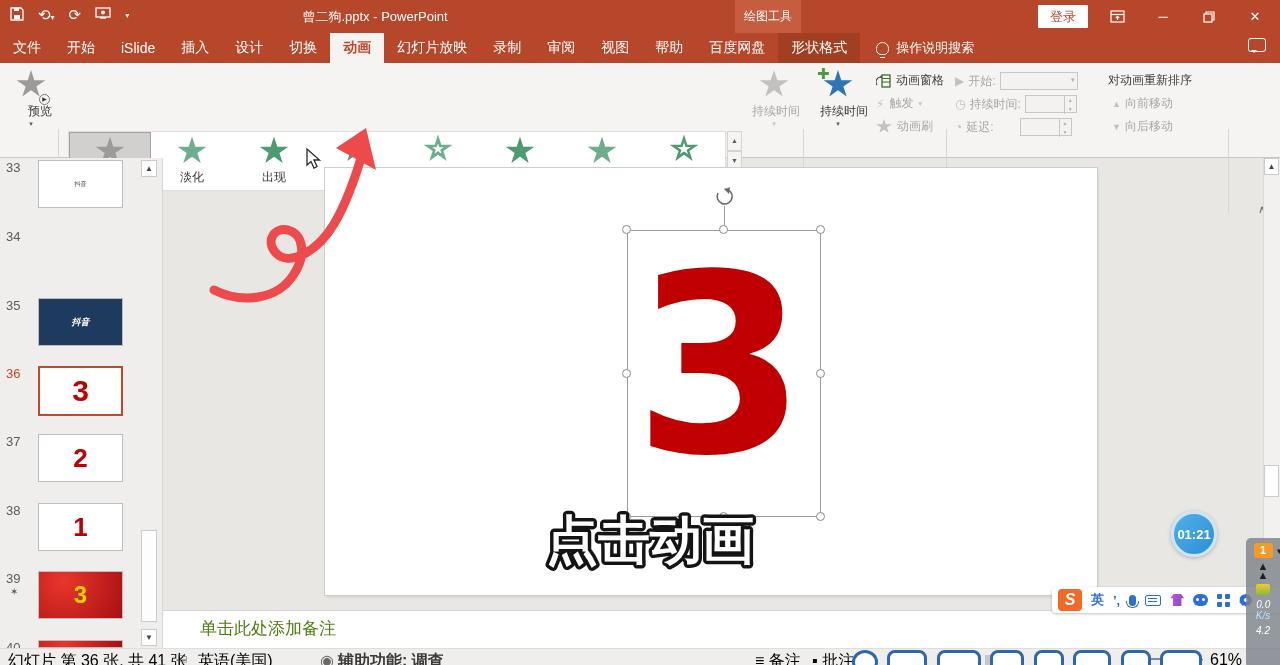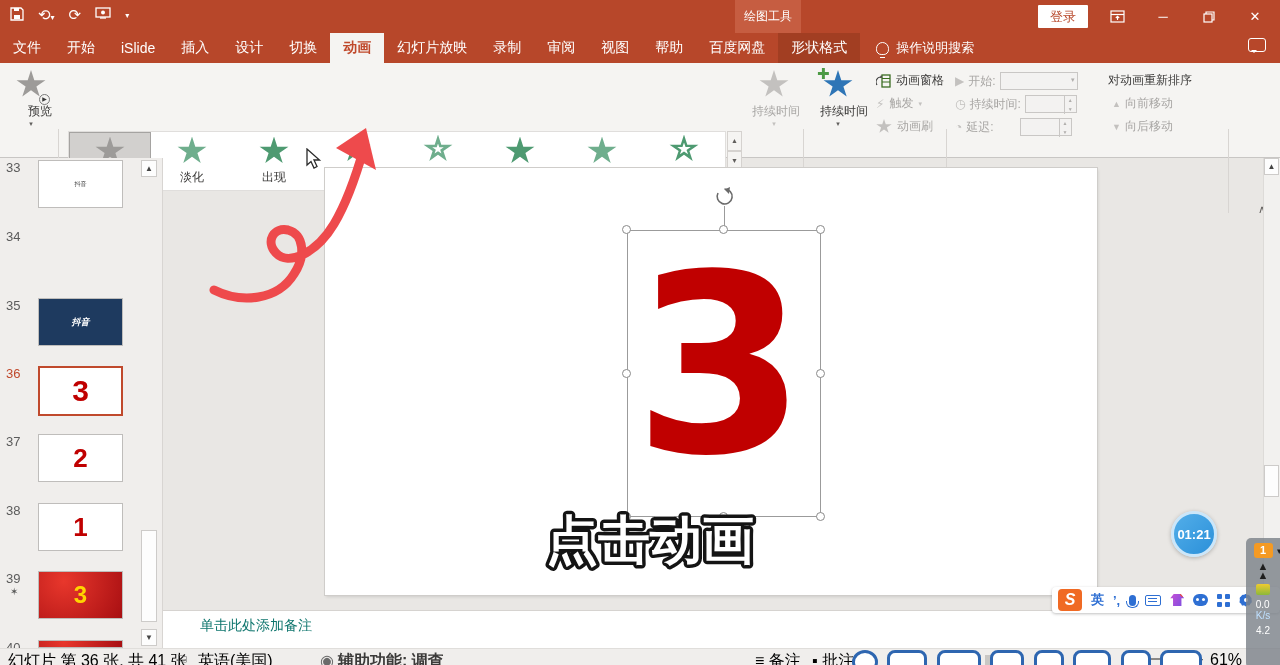--- a/index.html
+++ b/index.html
@@ -78,21 +78,21 @@
   .canvas-slide { left:325px; top:168px; width:772px; height:427px; background:#fff; box-shadow:0 0 0 1px #CFCDCA, 1px 2px 3px rgba(0,0,0,.12); }
   .sel-rect { left:627px; top:230px; width:194px; height:287px; border:1px solid #9B9B9B; }
   .handle { width:9px; height:9px; border:1px solid #8A8A8A; background:#fff; border-radius:50%; }
   .rot-stem { left:724px; top:206px; width:1px; height:20px; background:#9B9B9B; }
   .big-number { left:620px; top:240px; width:200px; height:260px; color:#C00000; font-size:248px; font-weight:800;
                 line-height:250px; text-align:center; font-family:"DejaVu Sans","Liberation Sans",sans-serif; }
   .canvas-scroll { left:1263px; top:158px; width:17px; height:452px; background:#F2F1EF; border-left:1px solid #DDDBD8; }
 
   
   .notesbar { left:163px; top:610px; width:1117px; height:38px; background:#fff; border-top:1px solid #D6D3D0; }
-  .notes-ph { left:200px; top:617px; font-size:14px; color:#0f766e; }
+  .notes-ph { left:200px; top:617px; font-size:17px; color:#4d7c0f; }
   .statusbar { left:0; top:648px; width:1280px; height:17px; background:#F0EEEC; border-top:1px solid #E0DEDB; font-size:12px; color:#514F4D; }
   .status-item { top:651px; white-space:nowrap; }
 
   
   .red-note { pointer-events:none; }
   .timer { left:1171px; top:511px; width:46px; height:46px; border-radius:50%; background:linear-gradient(135deg,#53AEE9,#2B90D9);
            border:3px solid #CBE6F9; color:#fff; font-size:13px; font-weight:bold; display:flex; align-items:center; justify-content:center;
            box-shadow:0 1px 4px rgba(0,0,0,.25); }
   .ime-bar { left:1052px; top:587px; width:228px; height:26px; background:#fff; border-radius:4px; box-shadow:0 1px 3px rgba(0,0,0,.25);
              display:flex; align-items:center; gap:9px; padding:0 6px; }
@@ -112,21 +112,21 @@
                  box-shadow:8px 0 0 #2E6FD3, 0 8px 0 #2E6FD3, 8px 8px 0 #2E6FD3; }
   .gear { display:inline-block; width:13px; height:13px; background:#2E6FD3; border-radius:50%; position:relative; clip-path:polygon(50% 0,63% 10%,80% 5%,85% 22%,100% 30%,95% 50%,100% 70%,85% 78%,80% 95%,63% 90%,50% 100%,37% 90%,20% 95%,15% 78%,0 70%,5% 50%,0 30%,15% 22%,20% 5%,37% 10%); }
   .gear:after { content:""; position:absolute; left:4.5px; top:4.5px; width:4px; height:4px; background:#fff; border-radius:50%; }
   .netwidget { left:1246px; top:538px; width:34px; height:130px; background:rgba(125,131,138,.82); border-radius:5px 0 0 5px;
                display:flex; flex-direction:column; align-items:center; padding-top:5px; gap:4px; }
   .badge1 { width:19px; height:15px; background:#F59A23; border-radius:3px; color:#fff; font-size:11px; font-weight:bold;
             text-align:center; line-height:15px; position:relative; }
   .badge1:after { content:"▾"; position:absolute; right:-9px; top:1px; color:#1a1a1a; font-size:9px; }
   .upicon { color:#1e1e1e; font-size:11px; line-height:9px; text-align:center; }
   .folder16 { width:14px; height:11px; background:linear-gradient(#EFCB2E,#8CB83A); border-radius:2px; }
-  .netstat { font-size:10px; color:#fff; text-align:left; line-height:11px; }
+  .netstat { font-size:10px; color:#fff; text-align:right; line-height:11px;font-style:italic; }
   .netstat .unit { color:#BFE0FF; font-size:10px; }
   .wm { pointer-events:none; }
   .wm span { display:inline-block; border:3px solid #2E66B0; background:#fff; border-radius:8px; height:24px; vertical-align:top; }
   .viewbtn-ph { width:11px; height:10px; background:#C9C7C4; display:inline-block; margin-right:4px; }
 </style>
 </head>
 <body>
 
 <div class="root">
 
@@ -143,20 +143,21 @@
       <span style="font-size:15px;">⟳</span>
       <span>
         <svg width="16" height="13" viewBox="0 0 16 13">
             <rect x="1" y="1" width="14" height="9" fill="none" stroke="#fff" stroke-width="1.3"></rect>
             <path d="M5 11l6 0" stroke="#fff" stroke-width="1.3"></path>
             <circle cx="8" cy="5.5" r="2" fill="#fff"></circle>
           </svg>
       </span>
       <span style="font-size:8px;">▾</span>
     </div>
+    <div class="abs title-text">曾二狗.pptx - PowerPoint</div>
     <div class="abs ctx-tool">绘图工具</div>
     <div class="abs login-btn">登录</div>
     <div class="abs winbtn" style="left:1100px;">
       <svg width="15" height="13" viewBox="0 0 15 13">
           <rect x="1" y="1" width="13" height="11" fill="none" stroke="#fff" stroke-width="1.2"></rect>
           <path d="M1 4.5h13" stroke="#fff" stroke-width="1.2"></path>
           <path d="M7.5 10V6.5M5.8 8l1.7-1.7L9.2 8" stroke="#fff" stroke-width="1.1" fill="none"></path>
         </svg>
     </div>
     <div class="abs winbtn" style="left:1146px;">─</div>

